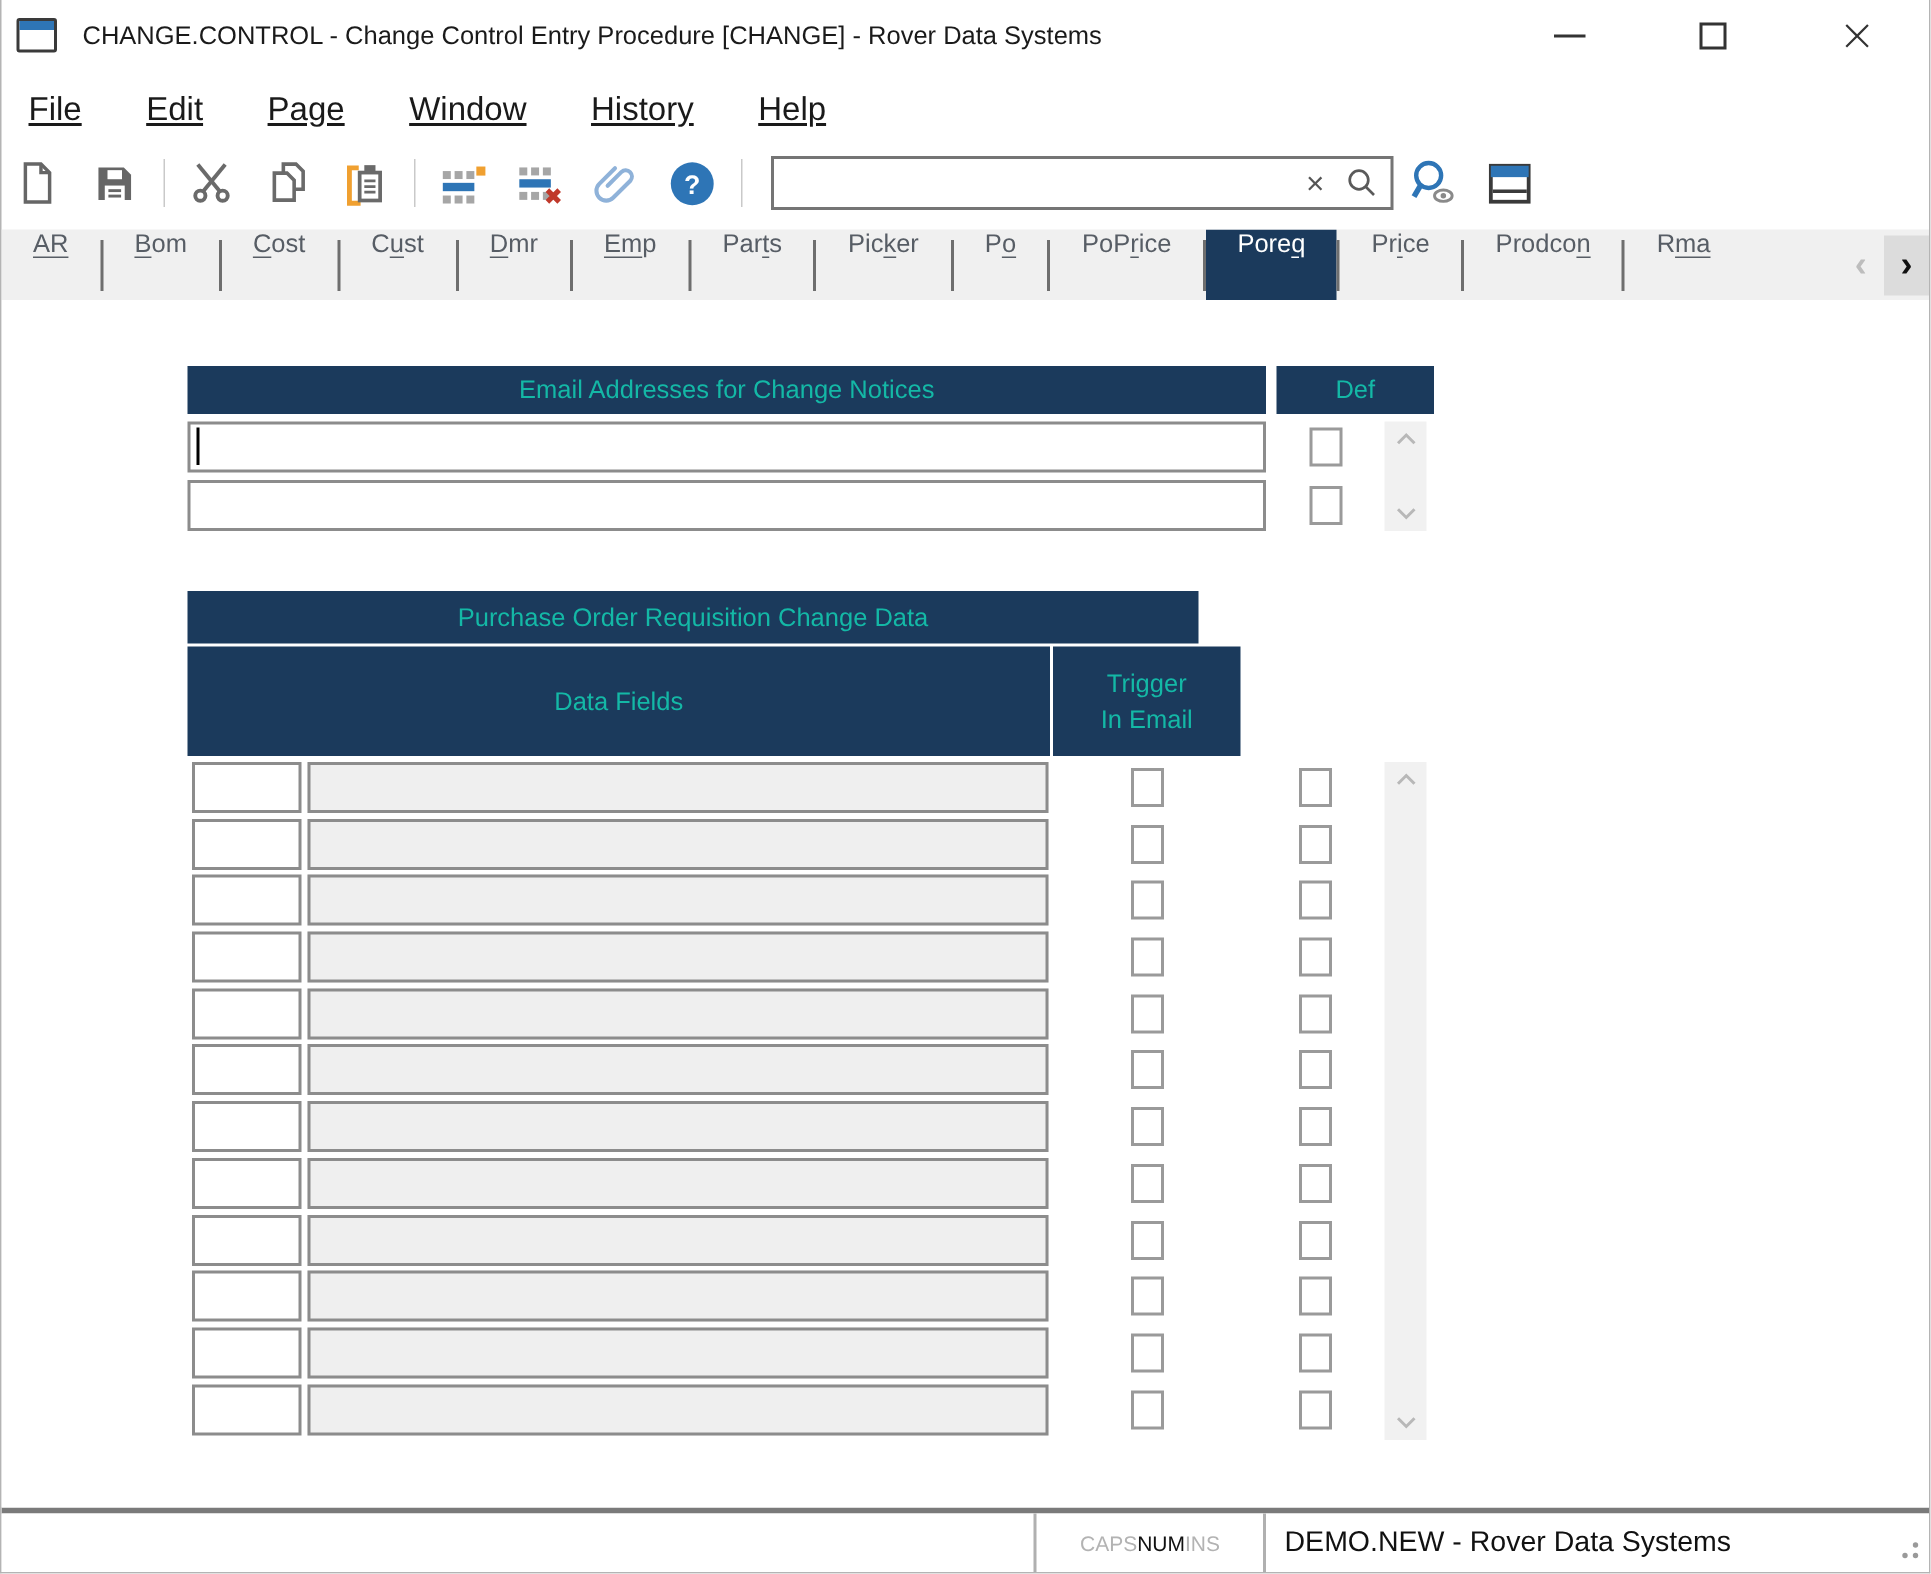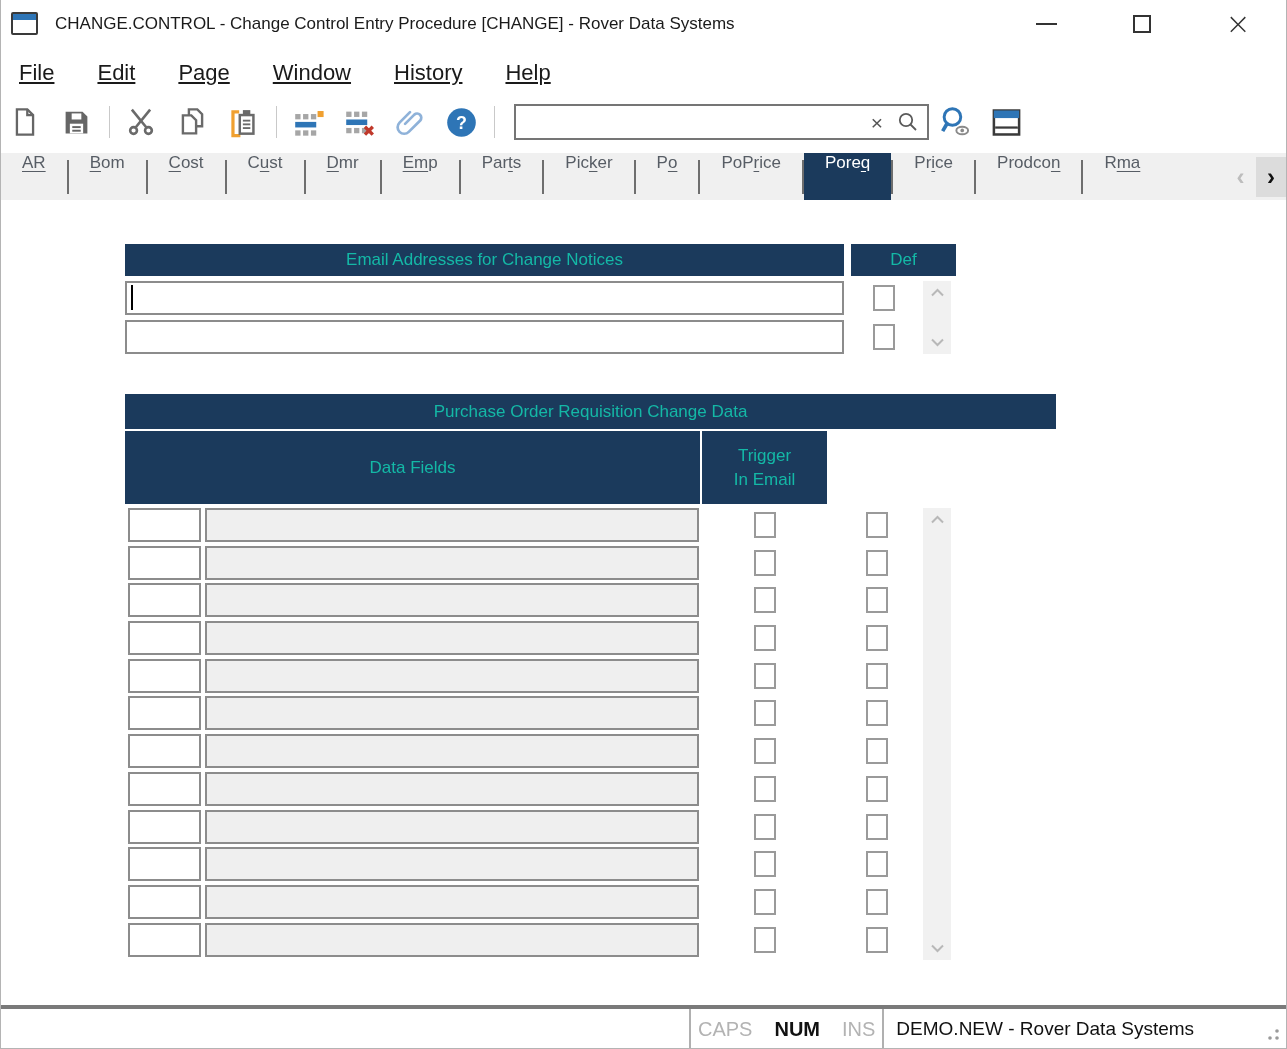--- a/index.html
+++ b/index.html
@@ -56,40 +56,40 @@
 .email-input { width:100%; height:100%; border:2px solid #8c8c8c; font-size:17px; padding:0 8px; outline:none; font-family:inherit; background:#fff; }
 .caret { position:absolute; left:6px; top:4px; width:2px; height:25px; background:#000; }
 .def-wrap { width:79px; display:flex; align-items:center; justify-content:center; }
 .checkbox { width:22px; height:26px; border:2px solid #9a9a9a; background:#fff; display:block; }
 
 .vscroll { position:absolute; left:798px; width:28px; background:#f1f1f1; display:flex; flex-direction:column; justify-content:space-between; align-items:center; padding:7px 0; }
 .email-body .vscroll { top:0; height:73px; }
 .scroll-btn { display:flex; align-items:center; justify-content:center; width:100%; }
 
 .po-table { position:absolute; left:124px; top:194px; width:831px; }
-.po-span-hdr { width:931px; height:35px; margin-bottom:2px; }
+.po-span-hdr { width:674px; height:35px; margin-bottom:2px; }
 .po-subhdr { display:flex; gap:2px; margin-bottom:4px; }
 .po-col-fields { width:575px; height:73px; }
 .po-col-trigger { width:127px; height:73px; flex-direction:column; line-height:1.4; }
 .po-col-include { width:125px; height:73px; flex-direction:column; line-height:1.4; }
 .po-body { position:relative; }
 .po-row { display:flex; align-items:center; height:34px; margin-bottom:3.7px; }
 .code-input { margin-left:3px; width:73px; height:34px; border:2px solid #8c8c8c; font-size:17px; padding:0 5px; outline:none; font-family:inherit; background:#fff; }
 .field-display { margin-left:4px; width:494px; height:34px; background:#efefef; border:2px solid #8c8c8c; font-size:17px; padding:0 8px; display:flex; align-items:center; color:#333; }
 .trig-wrap { width:131px; display:flex; align-items:center; justify-content:center; }
 .incl-wrap { width:93px; display:flex; align-items:center; justify-content:center; }
 .po-body .vscroll { top:0; height:452px; }
 
 
 .bottom-divider { height:4px; background:#7a7a7a; }
 .statusbar { height:40px; display:flex; align-items:center; background:#fff; }
 .sb-spacer { width:690px; height:100%; border-right:2px solid #b0b0b0; }
-.sb-keys { height:100%; display:flex; align-items:center; gap:22px; padding:0 7px; border-right:2px solid #b0b0b0; font-size:20px; }
+.sb-keys { height:100%; display:flex; align-items:center; padding:0 29px; border-right:2px solid #b0b0b0; font-size:14px; }
 .key-off { color:#b3b3b3; }
-.key-on { color:#111; font-weight:700; }
+.key-on { color:#111; font-weight:400; }
 .sb-session { padding-left:12px; font-size:19px; color:#111; white-space:nowrap; }
 .sb-grip { margin-left:auto; margin-right:4px; align-self:flex-end; }
 </style>
 </head>
 <body>
 
 <div class="window">
 
   <div class="titlebar">
     <span class="app-icon"></span>

